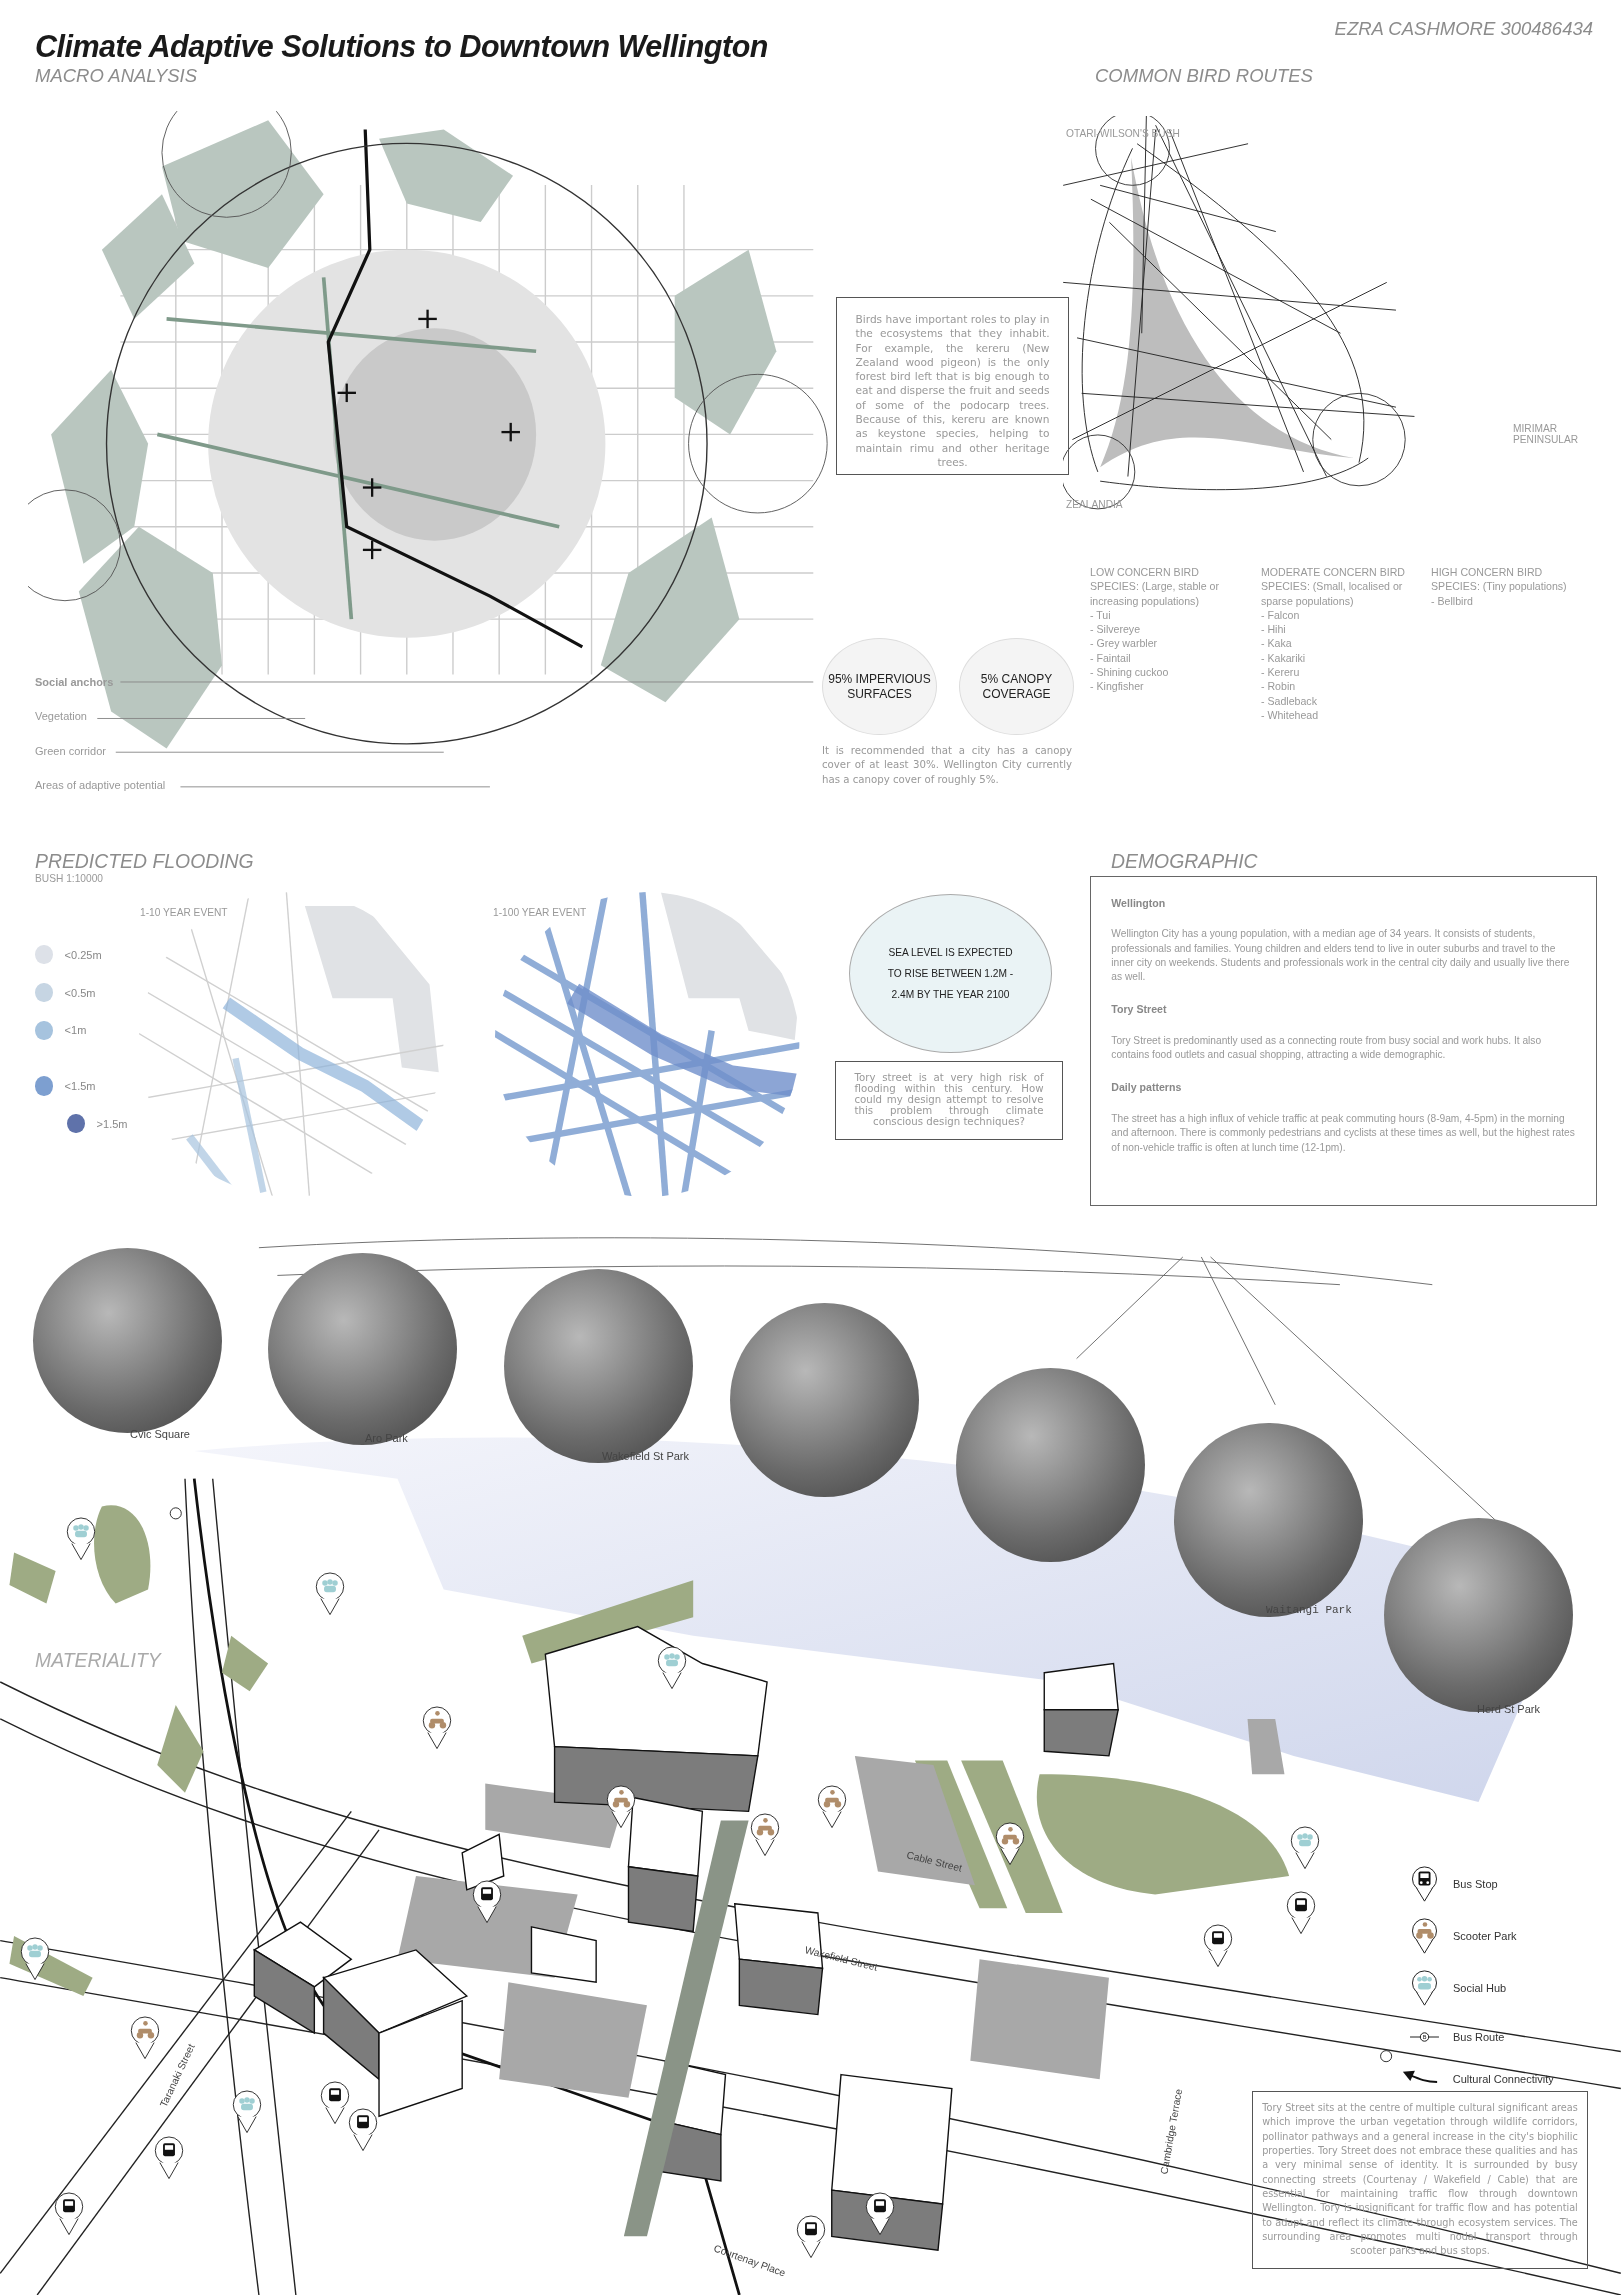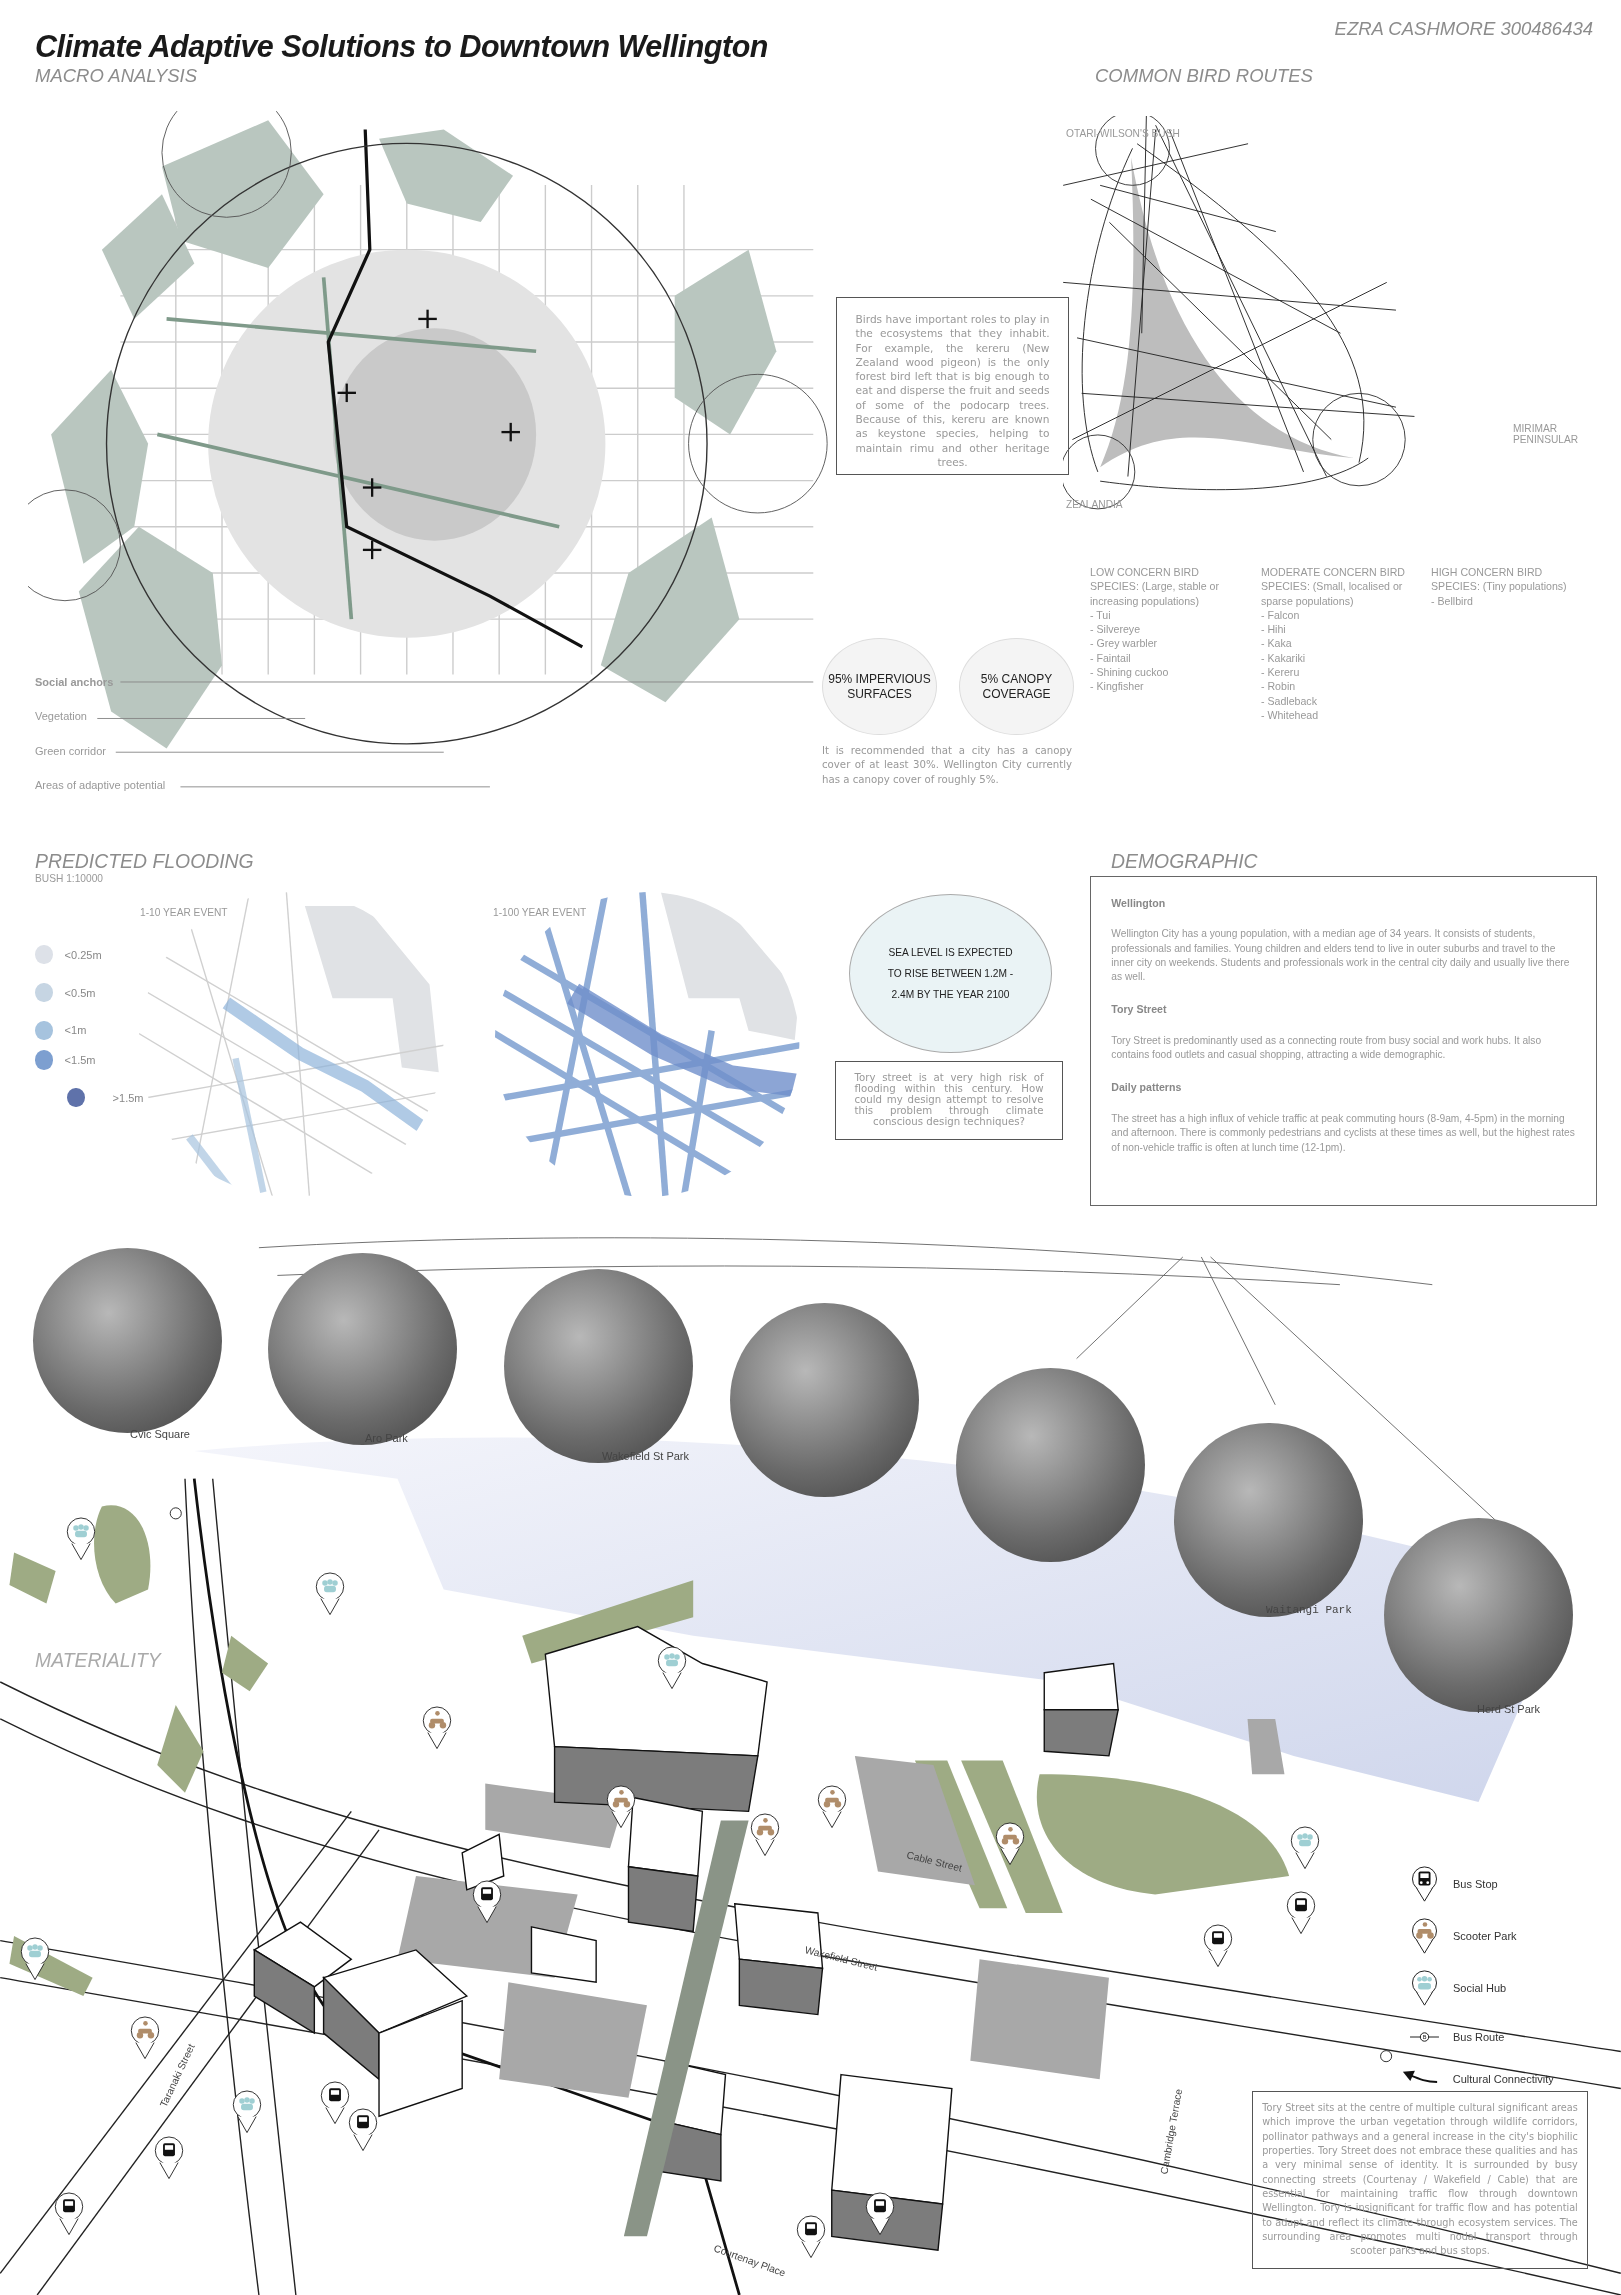--- a/index.html
+++ b/index.html
@@ -170,29 +170,29 @@
 
 <div class="abs" style="left:35px;top:945px;">
   <div style="display:flex;align-items:center;gap:12px;margin-bottom:18.5px;">
       <div class="legend-dot" style="background:#dde1e8"></div>
       <span class="legend-lbl">&lt;0.25m</span>
     </div>
   <div style="display:flex;align-items:center;gap:12px;margin-bottom:18.5px;">
       <div class="legend-dot" style="background:#c6d5e3"></div>
       <span class="legend-lbl">&lt;0.5m</span>
     </div>
-  <div style="display:flex;align-items:center;gap:12px;margin-bottom:10px;">
+  <div style="display:flex;align-items:center;gap:12px;margin-bottom:36px;">
       <div class="legend-dot" style="background:#a6c3de"></div>
       <span class="legend-lbl">&lt;1m</span>
     </div>
   <div style="display:flex;align-items:center;gap:12px;margin-bottom:18.5px;">
       <div class="legend-dot" style="background:#7d9fd0"></div>
       <span class="legend-lbl">&lt;1.5m</span>
     </div>
-  <div style="display:flex;align-items:center;gap:28px;padding-left:32px;">
+  <div style="display:flex;align-items:center;gap:12px;padding-left:32px;">
       <div class="legend-dot" style="background:#5f72aa"></div>
       <span class="legend-lbl">&gt;1.5m</span>
     </div>
 </div>
 
 <svg class="abs" style="left:134px;top:892px;" width="314" height="305" viewBox="0 0 680 660">
   <defs>
       <clipPath id="c1">
         <ellipse cx="340" cy="330" rx="330" ry="330"></ellipse>
       </clipPath>

